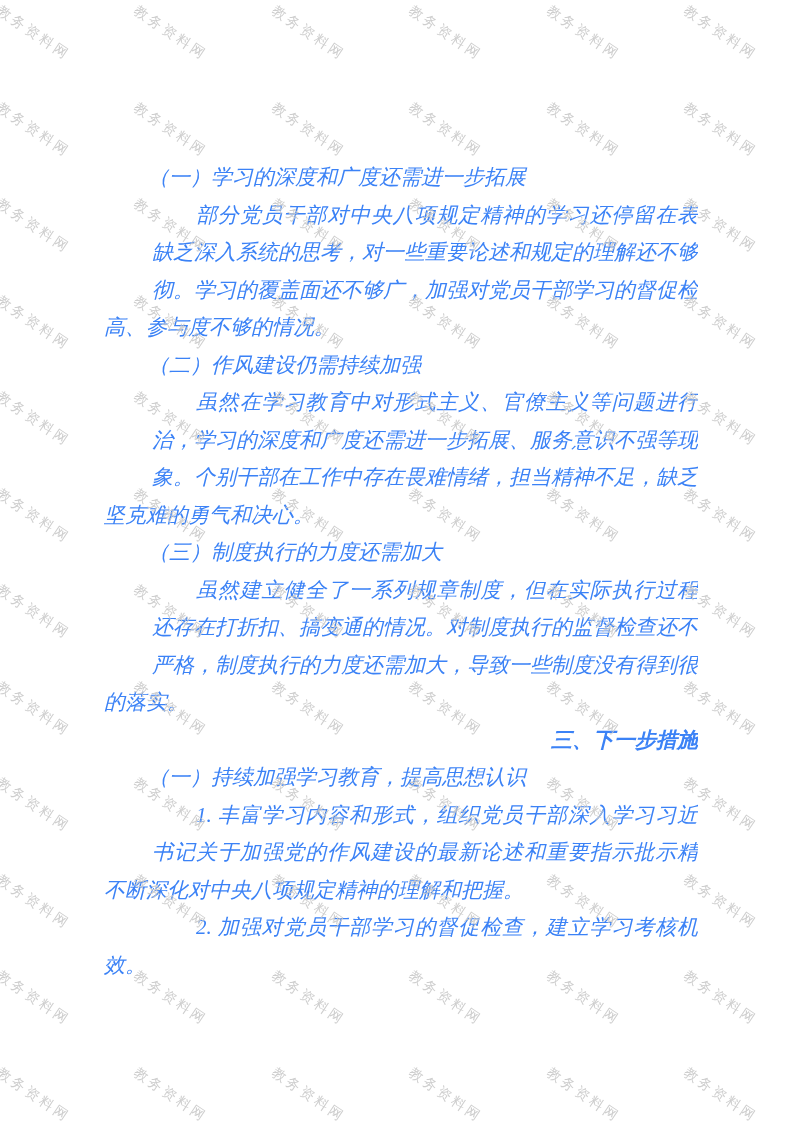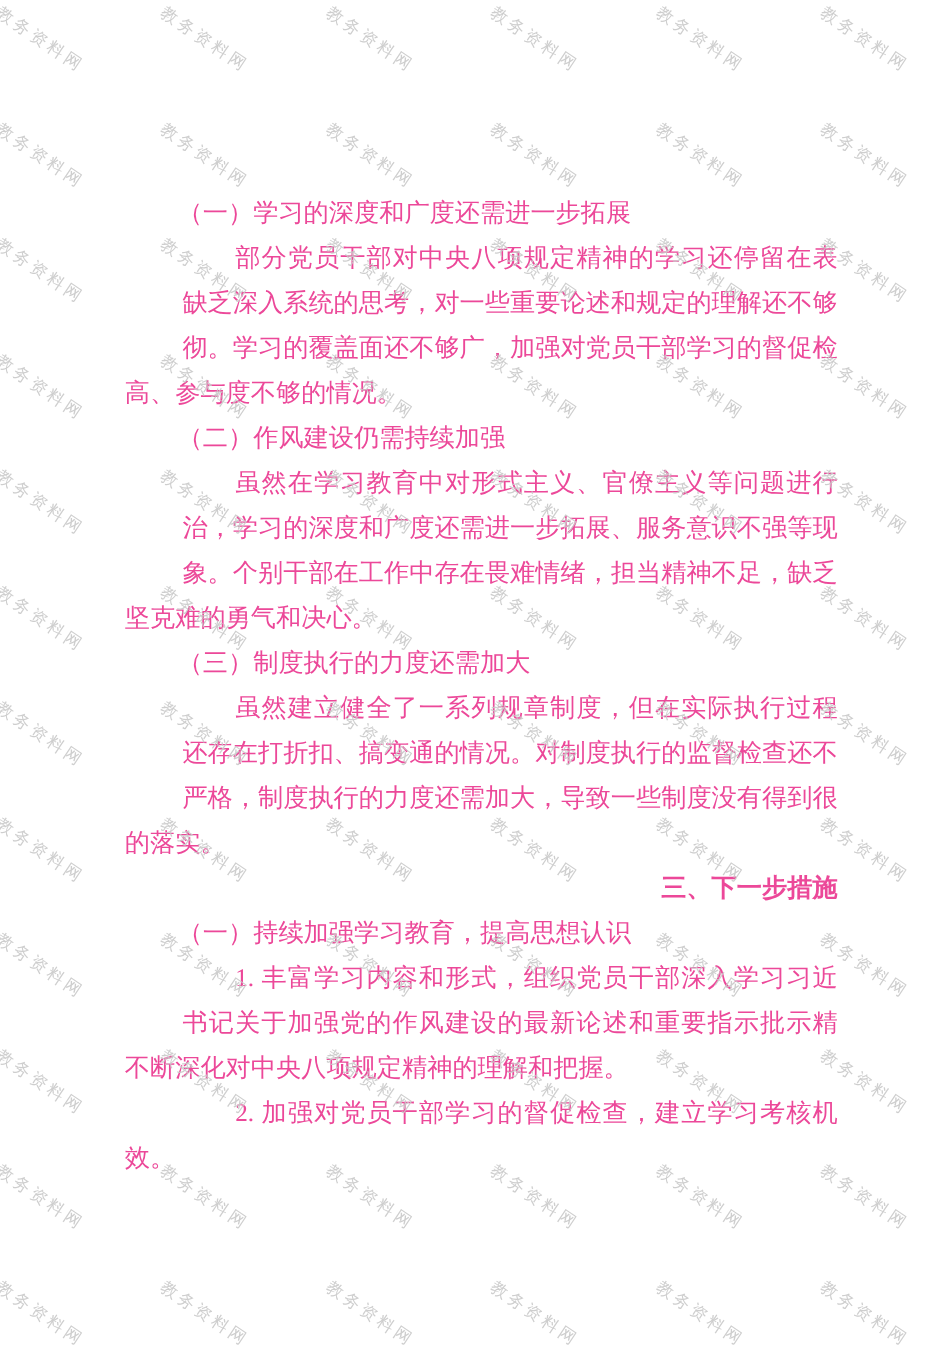--- a/index.html
+++ b/index.html
@@ -57,21 +57,21 @@
   }
   .line.bold {
     font-weight: bold;
     text-align: right;
   }
 </style>
 </head>
 <body>
 
 <div class="page">
-  <div class="content" style="color: #ec4899;">
+  <div class="content" style="color: #3b82f6; font-style: italic;">
       <div class="line indent">（一）学习的深度和广度还需进一步拓展</div>
       <div class="line fill indent">部分党员干部对中央八项规定精神的学习还停留在表面，</div>
       <div class="line fill">缺乏深入系统的思考，对一些重要论述和规定的理解还不够透</div>
       <div class="line fill">彻。学习的覆盖面还不够广，加强对党员干部学习的督促检查</div>
       <div class="line">高、参与度不够的情况。</div>
       <div class="line indent">（二）作风建设仍需持续加强</div>
       <div class="line fill indent">虽然在学习教育中对形式主义、官僚主义等问题进行了整</div>
       <div class="line fill">治，学习的深度和广度还需进一步拓展、服务意识不强等现</div>
       <div class="line fill">象。个别干部在工作中存在畏难情绪，担当精神不足，缺乏攻</div>
       <div class="line">坚克难的勇气和决心。</div>

